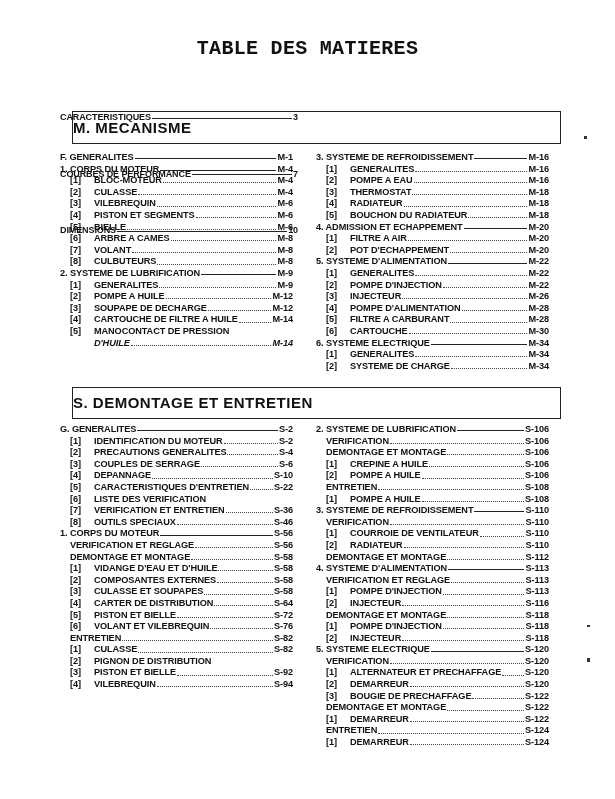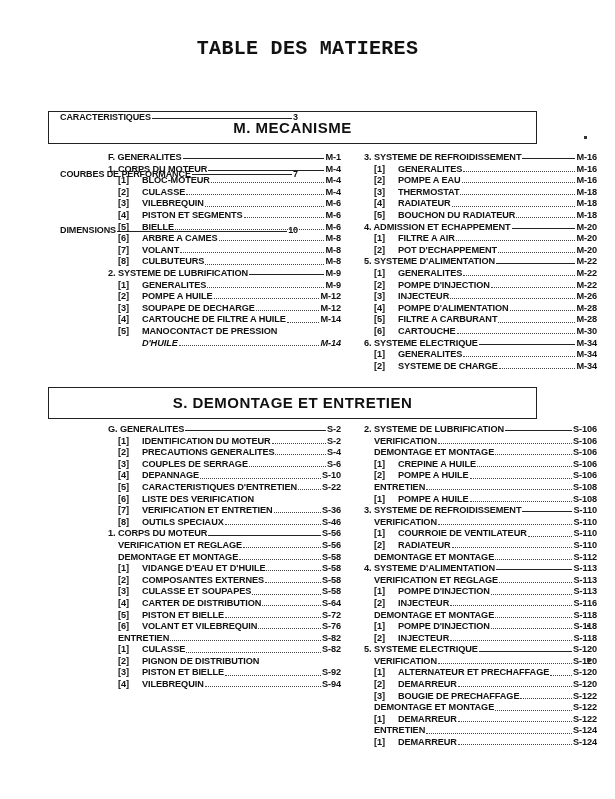--- a/index.html
+++ b/index.html
@@ -12,23 +12,23 @@
          font-size: 9.2px; font-weight: bold; white-space: nowrap; letter-spacing: -0.1px; }
   .row .lbl { flex: 0 0 auto; }
   .row .ldr { flex: 1 1 auto; margin: 0 1px; height: 0; align-self: center; }
   .row.solid .ldr { border-top: 1px solid #222; transform: translateY(1px); }
   .row.dot .ldr { border-top: 1px dotted #444; transform: translateY(2px); }
   .row .pg { flex: 0 0 auto; }
   .row.sub { padding-left: 10px; font-weight: normal; font-weight: 600; }
   .row.cont { padding-left: 34px; font-style: italic; }
   .row.nolead .ldr { border: none; }
   .num { display: inline-block; width: 24px; }
-  .secbox { position: absolute; left: 48px; width: 487px; border: 1.3px solid #222;
-            text-align: center; font-weight: bold; font-size: 15px; letter-spacing: 0.5px; }
-  .col { position: absolute; width: 233px; margin-left: 48px; }
+  .secbox { position: absolute; left: 72px; width: 487px; border: 1.3px solid #222;
+            font-weight: bold; font-size: 15px; letter-spacing: 0.5px; }
+  .col { position: absolute; width: 233px; }
   .intro .row { height: 12.5px; line-height: 12.5px; font-size: 9px; margin-top: 44px; }
   .mark { position: absolute; width: 3px; height: 3px; background: #333; }
 </style>
 </head>
 <body>
 
 <div class="title">TABLE DES MATIERES</div>
 
 <div class="intro">
     <div class="row solid">

